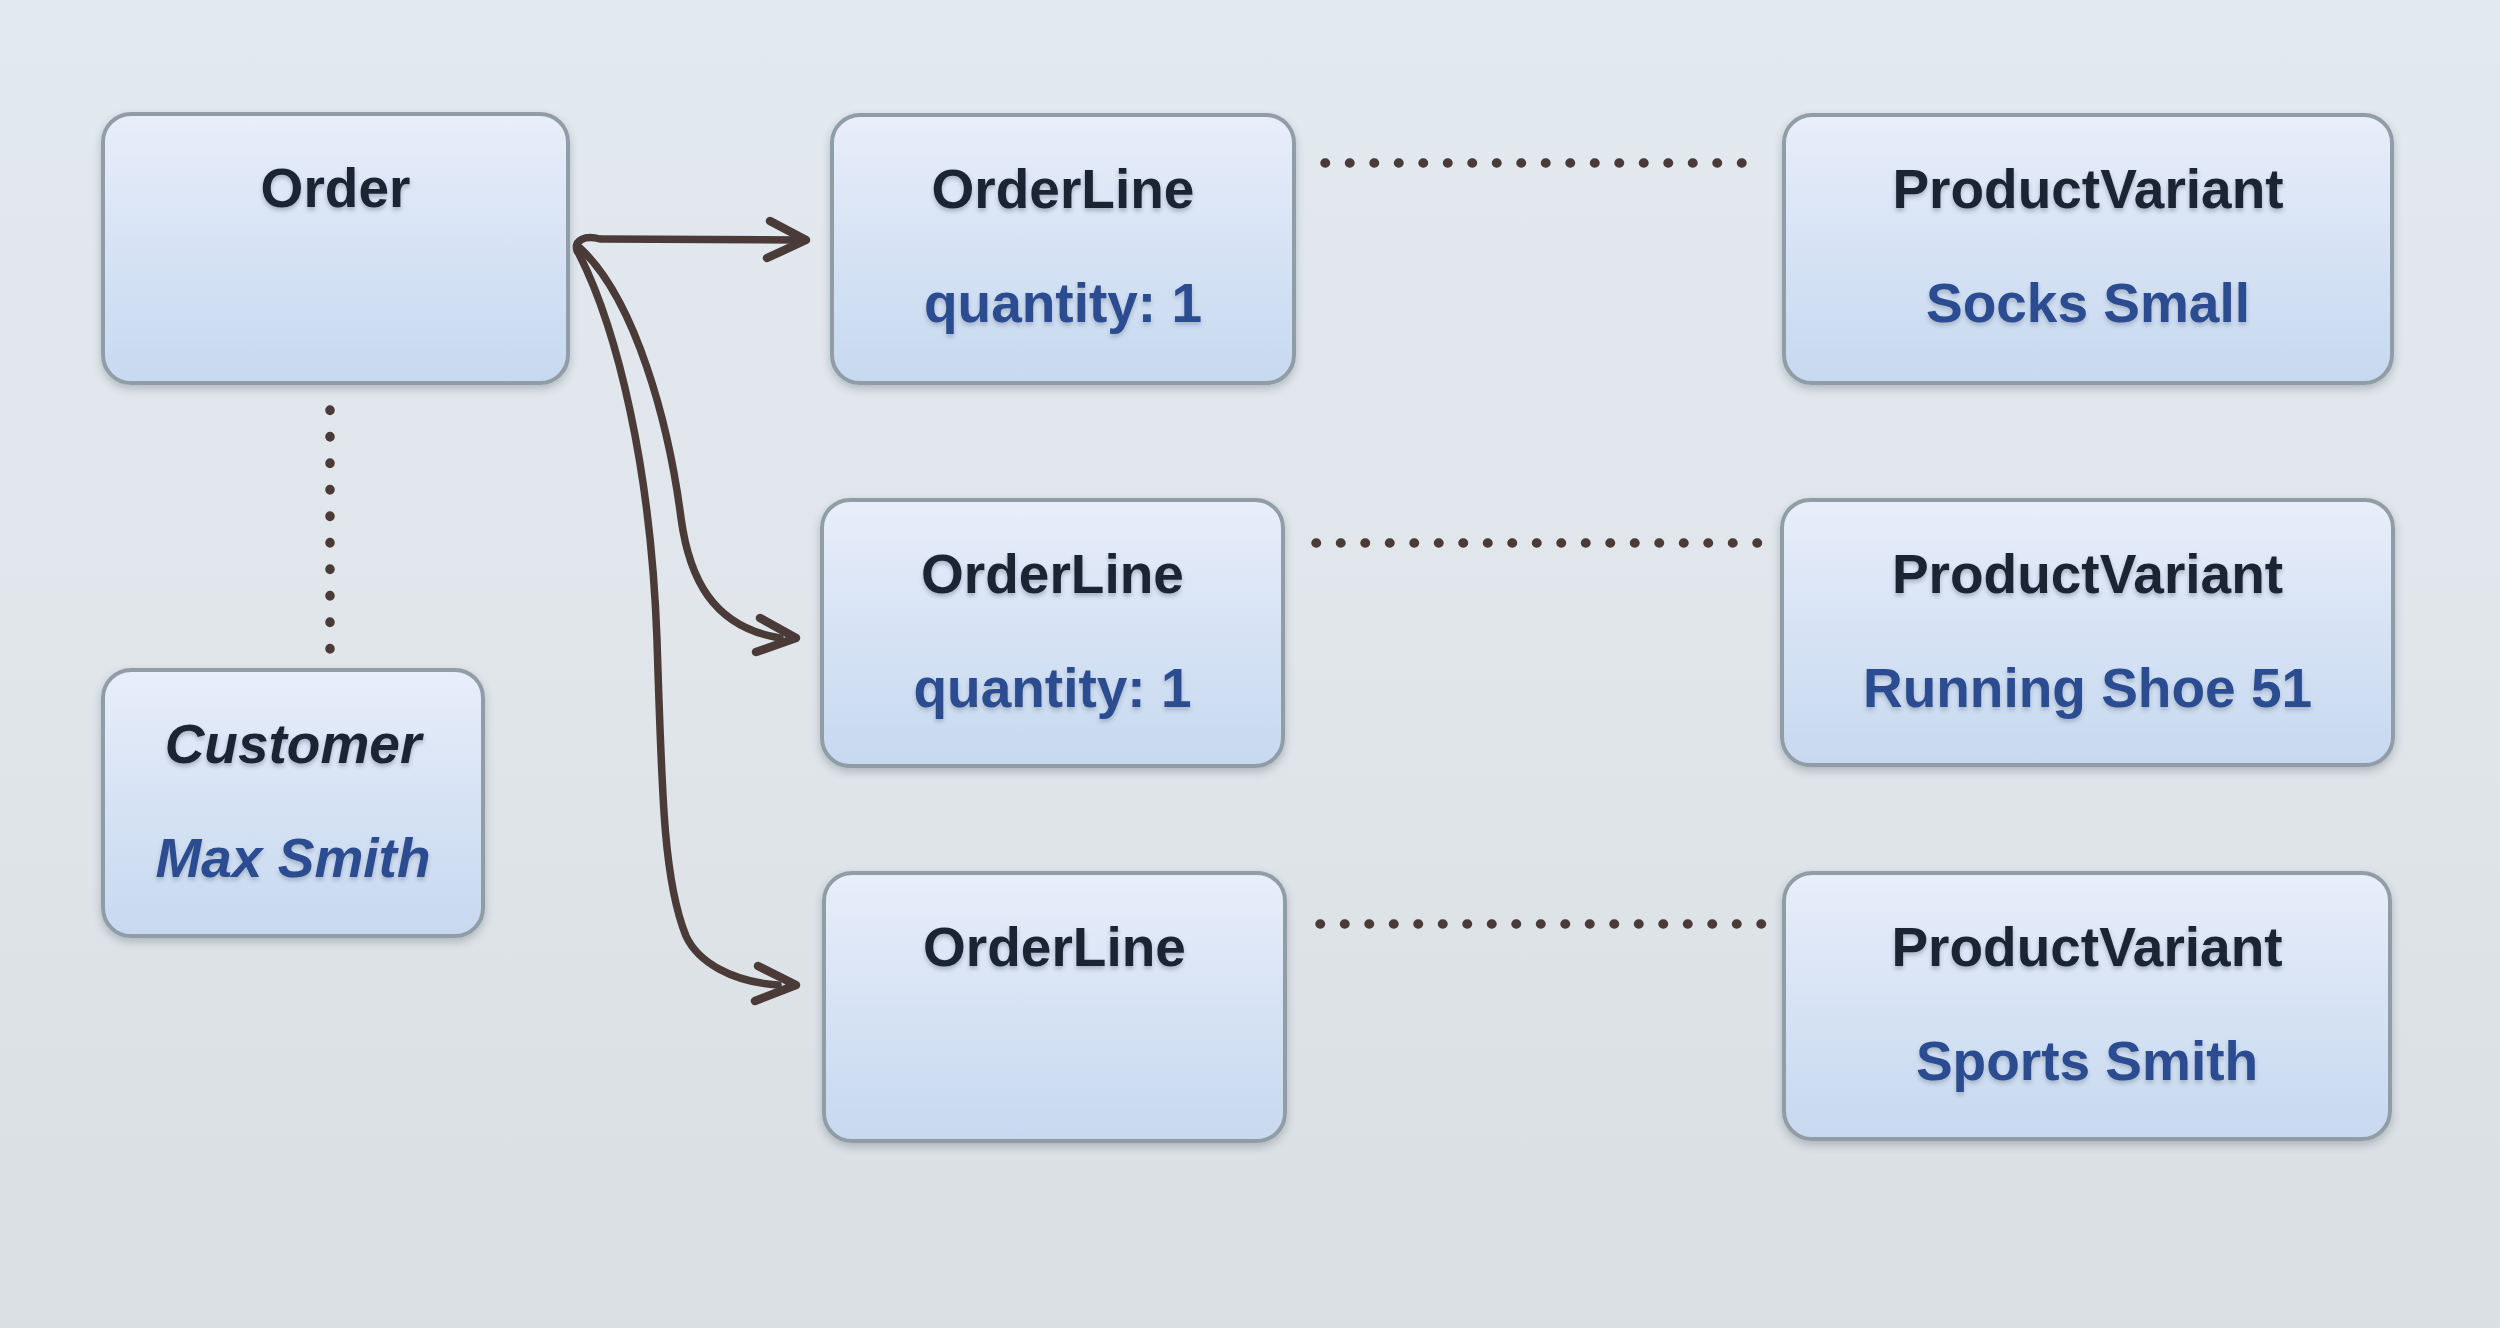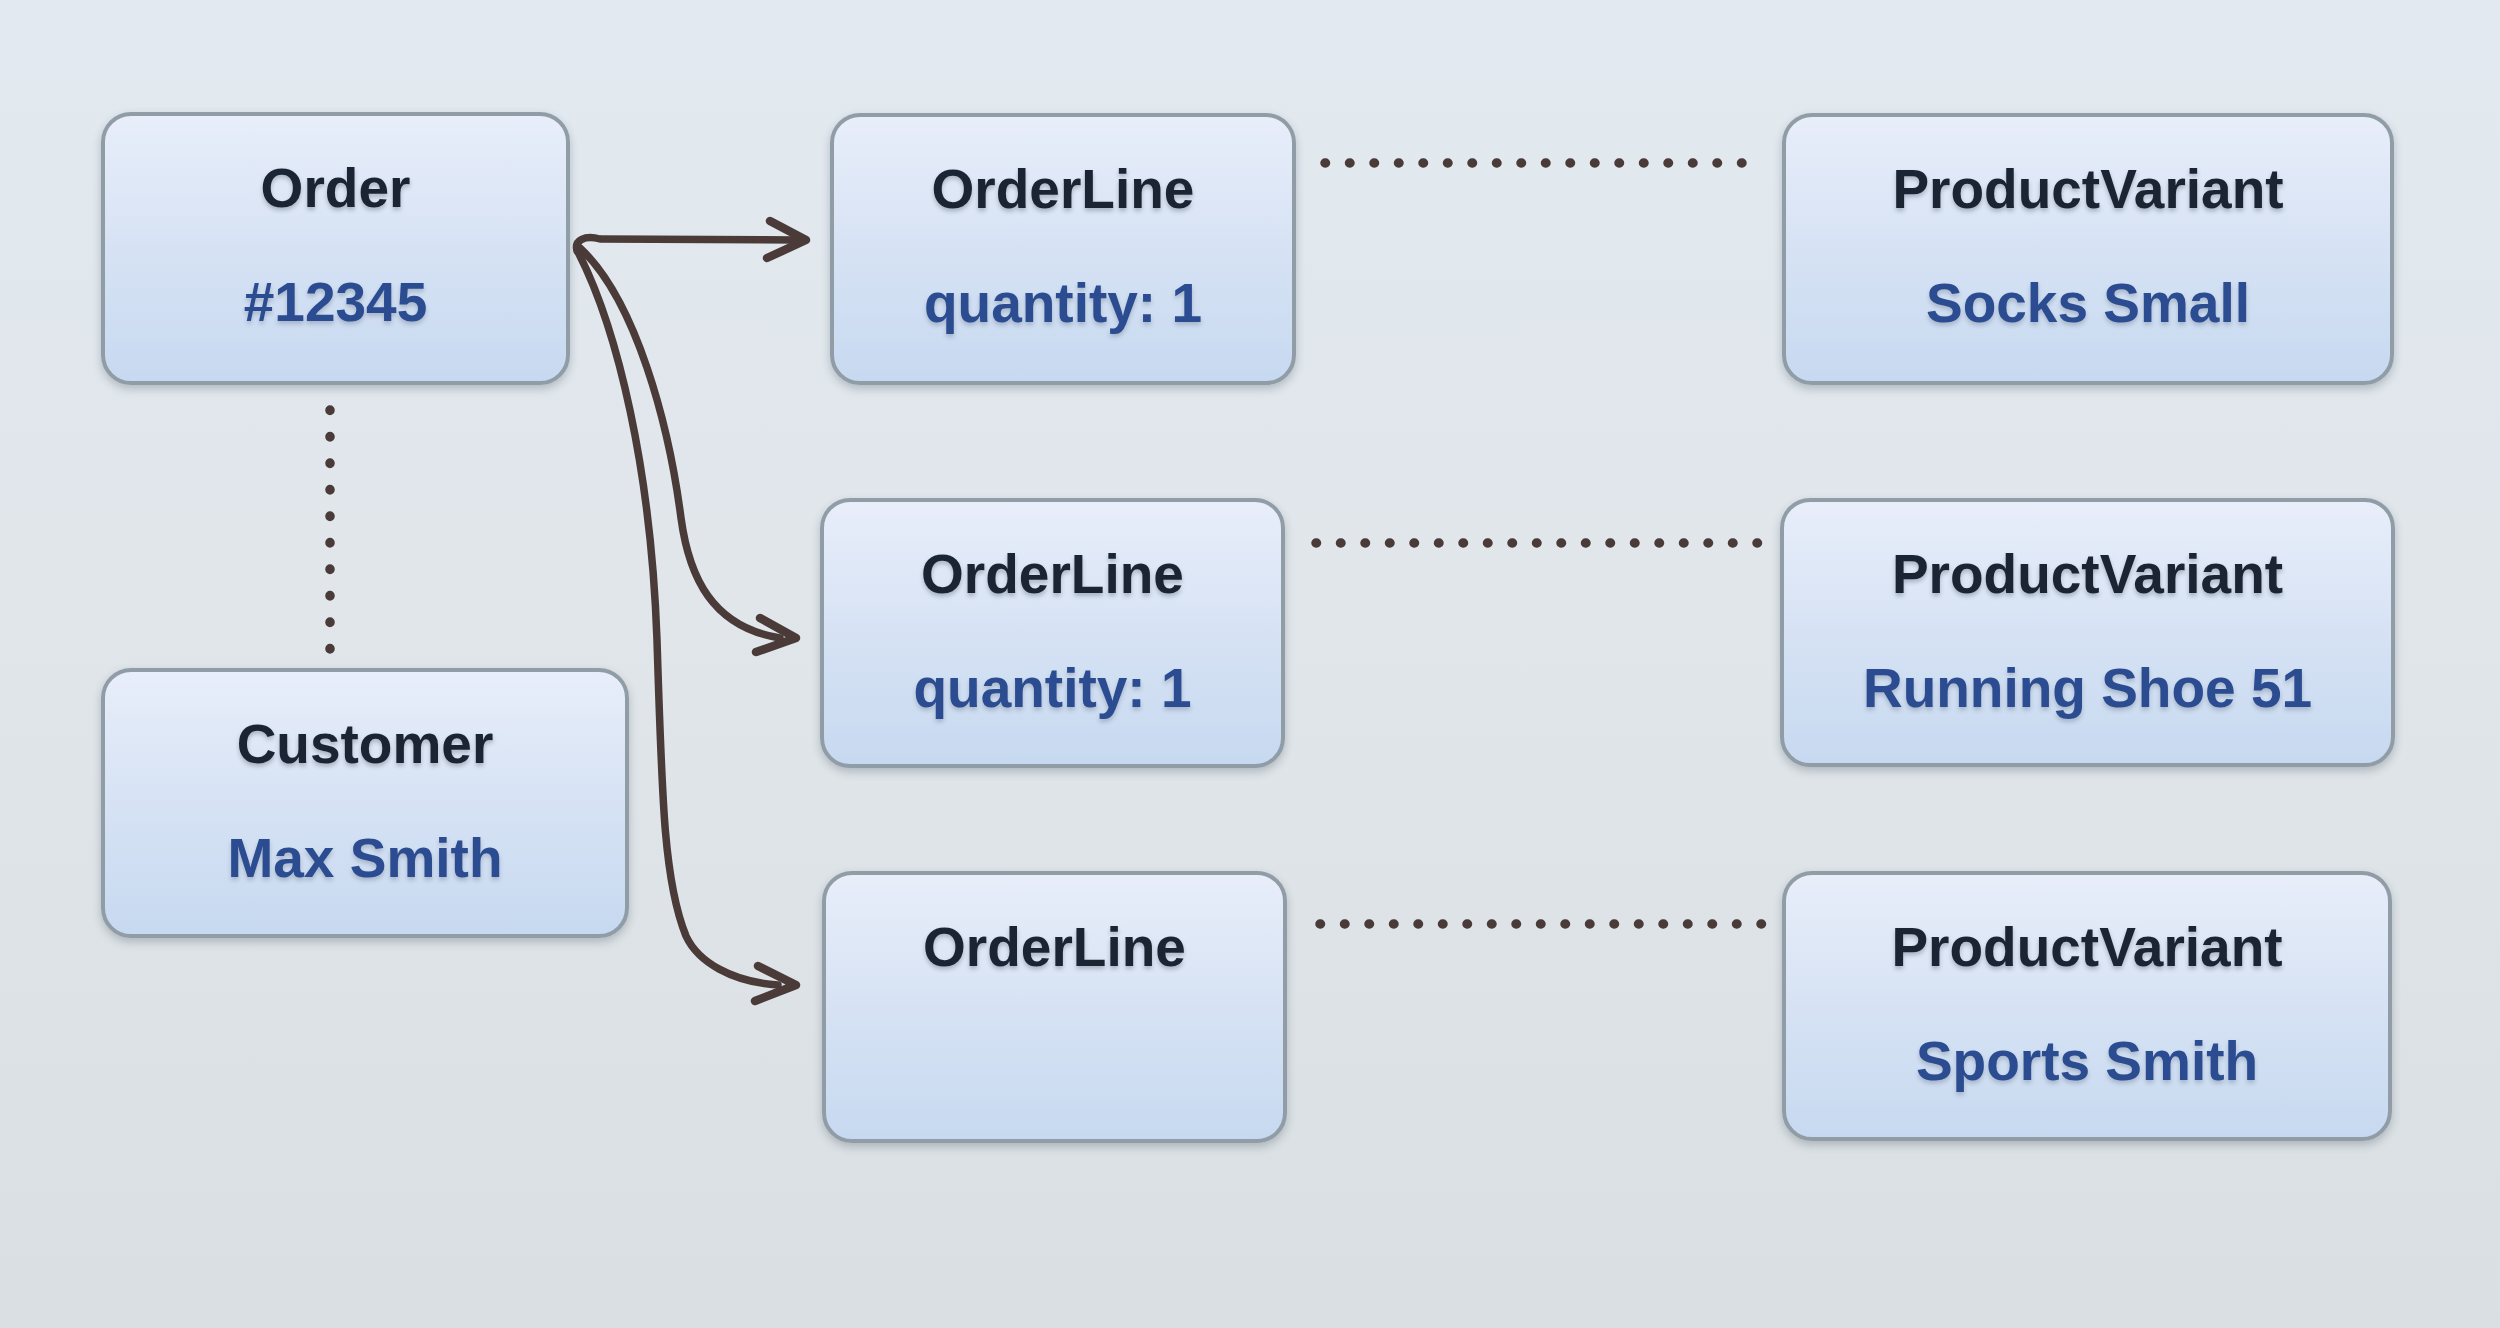--- a/index.html
+++ b/index.html
@@ -56,21 +56,21 @@
     line-height: 68px;
     text-align: center;
     font-size: 55px;
     font-weight: bold;
     color: var(--value-text, #2b4c90);
     text-shadow: 0 3px 4px rgba(48, 58, 78, 0.25);
     white-space: nowrap;
   }
   
   .node-order           { left: 101px;  top: 112px; width: 469px; height: 273px; }
-  .node-customer        { left: 101px;  top: 668px; width: 528px; height: 270px; }
+  .node-customer        { left: 101px;  top: 668px; width: 384px; height: 270px; font-style: italic; }
   .node-orderline-1     { left: 830px;  top: 113px; width: 466px; height: 272px; }
   .node-orderline-2     { left: 820px;  top: 498px; width: 465px; height: 270px; }
   .node-orderline-3     { left: 822px;  top: 871px; width: 465px; height: 272px; }
   .node-productvariant-1 { left: 1782px; top: 113px; width: 612px; height: 272px; }
   .node-productvariant-2 { left: 1780px; top: 498px; width: 615px; height: 269px; }
   .node-productvariant-3 { left: 1782px; top: 871px; width: 610px; height: 270px; }
 
   .edge {
     stroke: var(--connector, #4a3b39);
     fill: none;
@@ -99,21 +99,20 @@
 
     <path class="edge edge-line" d="M 580 248 C 636 300 669 425 681 518 C 689 577 712 627 780 638"></path>
     <path class="edge edge-head" d="M 760 618 L 796 638 L 756 652"></path>
 
     <path class="edge edge-line" d="M 578 252 C 618 330 651 470 657 640 C 662 800 664 882 686 936 C 698 962 732 982 778 985"></path>
     <path class="edge edge-head" d="M 758 966 L 796 985 L 755 1001"></path>
   </svg>
 
   <div class="node node-order">
     <div class="title">Order</div>
-    <div class="value">#12345</div>
   </div>
 
   <div class="node node-customer">
     <div class="title">Customer</div>
     <div class="value">Max Smith</div>
   </div>
 
   <div class="node node-orderline-1">
     <div class="title">OrderLine</div>
     <div class="value">quantity: 1</div>

